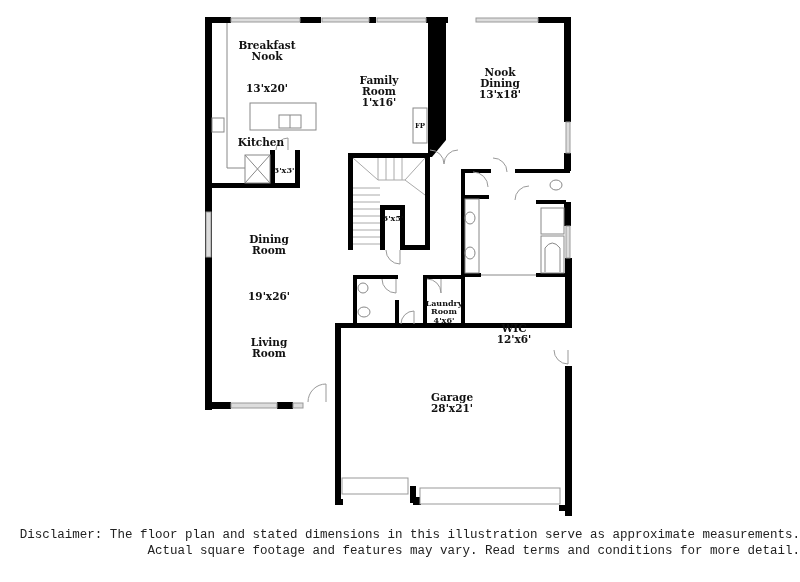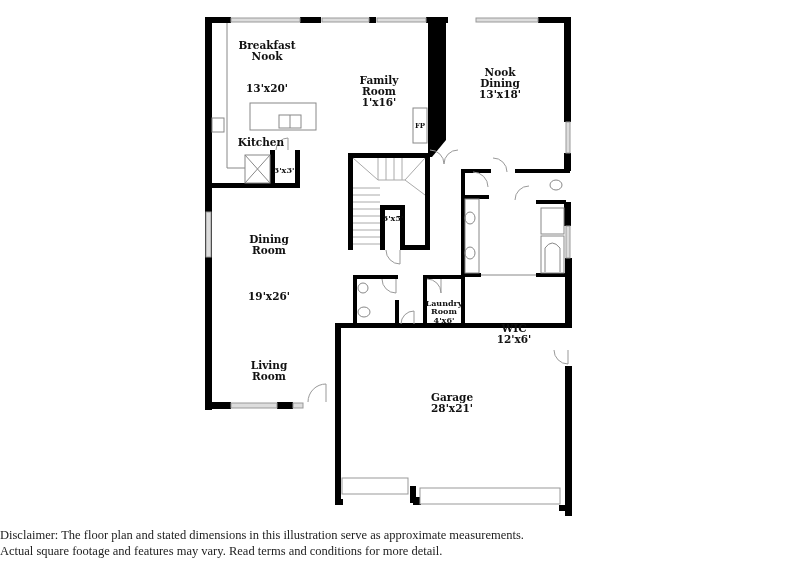--- a/index.html
+++ b/index.html
@@ -3,21 +3,21 @@
 <meta charset="utf-8">
 <style>
   html, body { margin:0; padding:0; background:#fff; }
   body { width:800px; height:582px; position:relative; overflow:hidden; font-family:"DejaVu Serif", serif; }
   svg#plan { position:absolute; left:0; top:0; }
   .lbl { position:absolute; text-align:center; font-family:"DejaVu Serif", serif; font-weight:bold; color:#111; line-height:1.05; transform:translateX(-50%); white-space:nowrap; }
   .lbl .nm { display:block; font-size:10.5px; }
   .lbl .dm { display:block; font-size:10.5px; }
   .small .nm, .small .dm { font-size:8px; }
   .tiny { position:absolute; font-family:"DejaVu Serif", serif; font-weight:bold; font-size:8px; color:#111; transform:translateX(-50%); white-space:nowrap; }
-  .disclaimer { position:absolute; left:0; width:800px; top:527px; text-align:left; font-family:Liberation Serif, serif; font-size:12.5px; color:#222; line-height:16px; }
+  .disclaimer { position:absolute; left:0; width:800px; top:527px; text-align:right; font-family:Liberation Mono, monospace; font-size:12.5px; color:#222; line-height:16px; }
 </style>
 </head>
 <body>
 
 <svg id="plan" width="800" height="582" viewBox="0 0 800 582" xmlns="http://www.w3.org/2000/svg">
   <g fill="#000" stroke="none">
 
     <rect x="205" y="17" width="7" height="393"></rect>
     <rect x="205" y="17" width="26" height="6"></rect>
     <rect x="300" y="17" width="21" height="6"></rect>
@@ -167,21 +167,21 @@
   <span class="nm">Dining</span>
   <span class="dm">13'x18'</span>
 </div>
 
 <div class="lbl" style="left:269px; top:212px;margin-top:22px;">
   <span class="nm">Dining</span>
   <span class="nm">Room</span>
 </div>
 <div class="tiny" style="left:269px; top:290px; font-size:10.5px;">19'x26'</div>
 
-<div class="lbl" style="left:269px; top:360px;">
+<div class="lbl" style="left:269px; top:337px;">
   <span class="nm">Living</span>
   <span class="nm">Room</span>
 </div>
 
 <div class="lbl" style="left:514px; top:291px;margin-top:32px;">
   <span class="nm">WIC</span>
   <span class="dm">12'x6'</span>
 </div>
 
 <div class="lbl small" style="left:444px; top:299px;text-align:center;">

